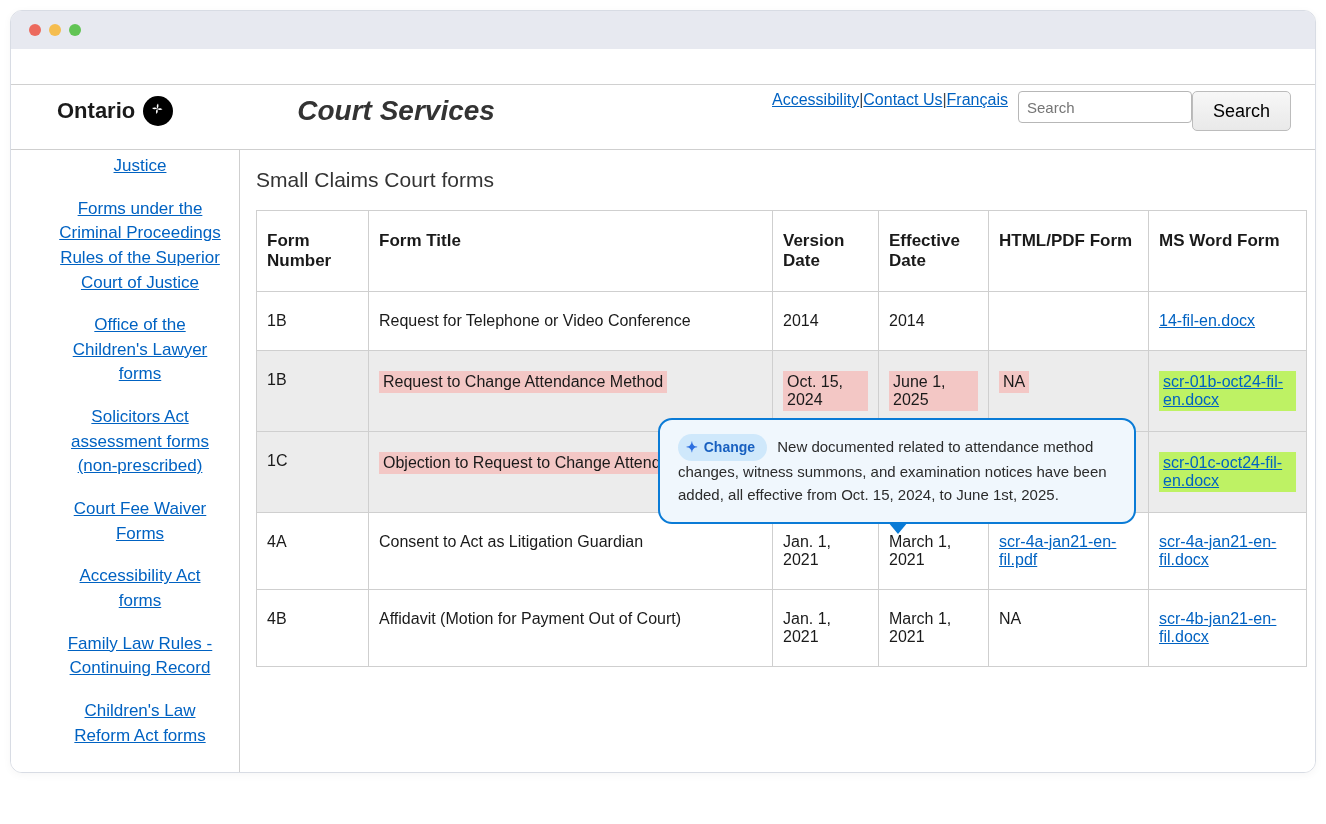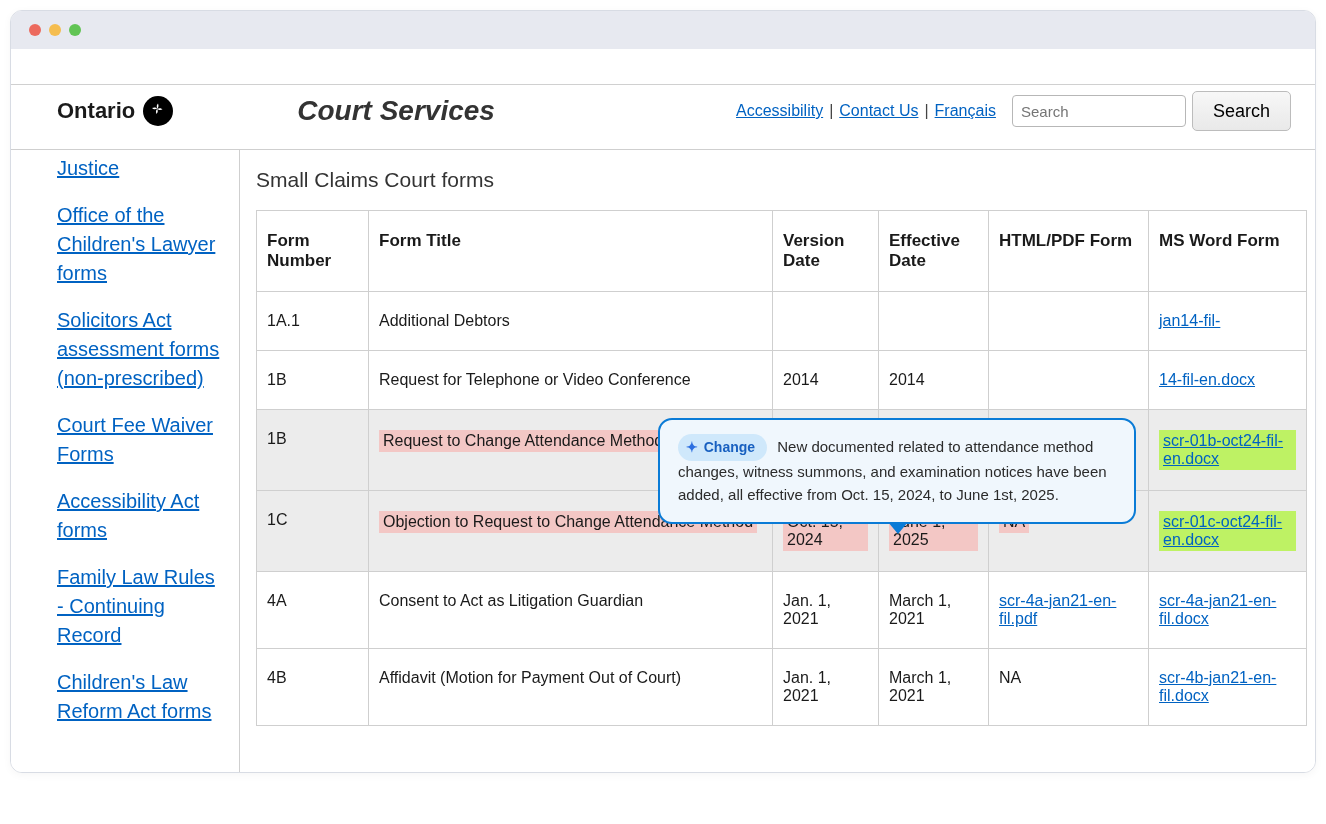--- a/index.html
+++ b/index.html
@@ -60,22 +60,22 @@
   .court-services {
     font-weight: 700;
     font-style: italic;
     font-size: 28px;
     color: #333;
     margin-left: 100px;
   }
   .header-links {
     margin-left: auto;
     display: flex;
-    align-items: center;
-    gap: 6px;
+    align-items: flex-start;
+    gap: 0;
     font-size: 16px;
   }
   .header-links a { color: #0062c2; text-decoration: underline; cursor:pointer; }
   .divider { color: #444; }
   .search-input {
     width: 174px; height: 32px;
     border: 1px solid #b7b7b7;
     border-radius: 4px;
     padding: 0 8px;
     font-size: 15px;
@@ -92,23 +92,24 @@
 
   .content {
     display: flex;
     height: 622px;
     overflow: hidden;
     position: relative;
   }
   .sidebar {
     width: 228px;
     padding: 4px 16px 16px 46px;
-    font-size: 20px;
+    font-size: 17px;
     line-height: 1.45;
     overflow: hidden;
+    text-align: center;
   }
   .sidebar a { color: #0062c2; text-decoration: underline; display:inline; cursor:pointer; }
   .sidebar-item { margin-bottom: 18px; }
 
   .main {
     flex: 1;
     border-left: 1px solid #cfcfcf;
     padding: 18px 8px 0 16px;
     overflow: hidden;
     position: relative;
@@ -214,20 +215,21 @@
         <span class="divider">|</span>
         <a>Français</a>
         <input class="search-input" type="text" style="margin-left: 10px;" placeholder="Search">
         <button class="search-button">Search</button>
       </div>
     </div>
 
     <div class="content">
       <div class="sidebar">
         <div class="sidebar-item"><a>Justice</a></div>
+        <div class="sidebar-item"><a>Forms under the Criminal Proceedings Rules of the Superior Court of Justice</a></div>
         <div class="sidebar-item"><a>Office of the Children's Lawyer forms</a></div>
         <div class="sidebar-item"><a>Solicitors Act assessment forms (non-prescribed)</a></div>
         <div class="sidebar-item"><a>Court Fee Waiver Forms</a></div>
         <div class="sidebar-item"><a>Accessibility Act forms</a></div>
         <div class="sidebar-item"><a>Family Law Rules - Continuing Record</a></div>
         <div class="sidebar-item"><a>Children's Law Reform Act forms</a></div>
       </div>
 
       <div class="main">
         <div class="table-title">Small Claims Court forms</div>
@@ -247,28 +249,20 @@
               <th>Form Title</th>
               <th>Version Date</th>
               <th>Effective Date</th>
               <th>HTML/PDF Form</th>
               <th>MS Word Form</th>
             </tr>
           </thead>
           <tbody>
 
 
-            <tr>
-              <td>1A.1</td>
-              <td>Additional Debtors</td>
-              <td></td>
-              <td></td>
-              <td></td>
-              <td><a>jan14-fil-</a></td>
-            </tr>
 
             <tr>
               <td>1B</td>
               <td>Request for Telephone or Video Conference</td>
               <td>2014</td>
               <td>2014</td>
               <td></td>
               <td><a>14-fil-en.docx</a></td>
             </tr>
 

